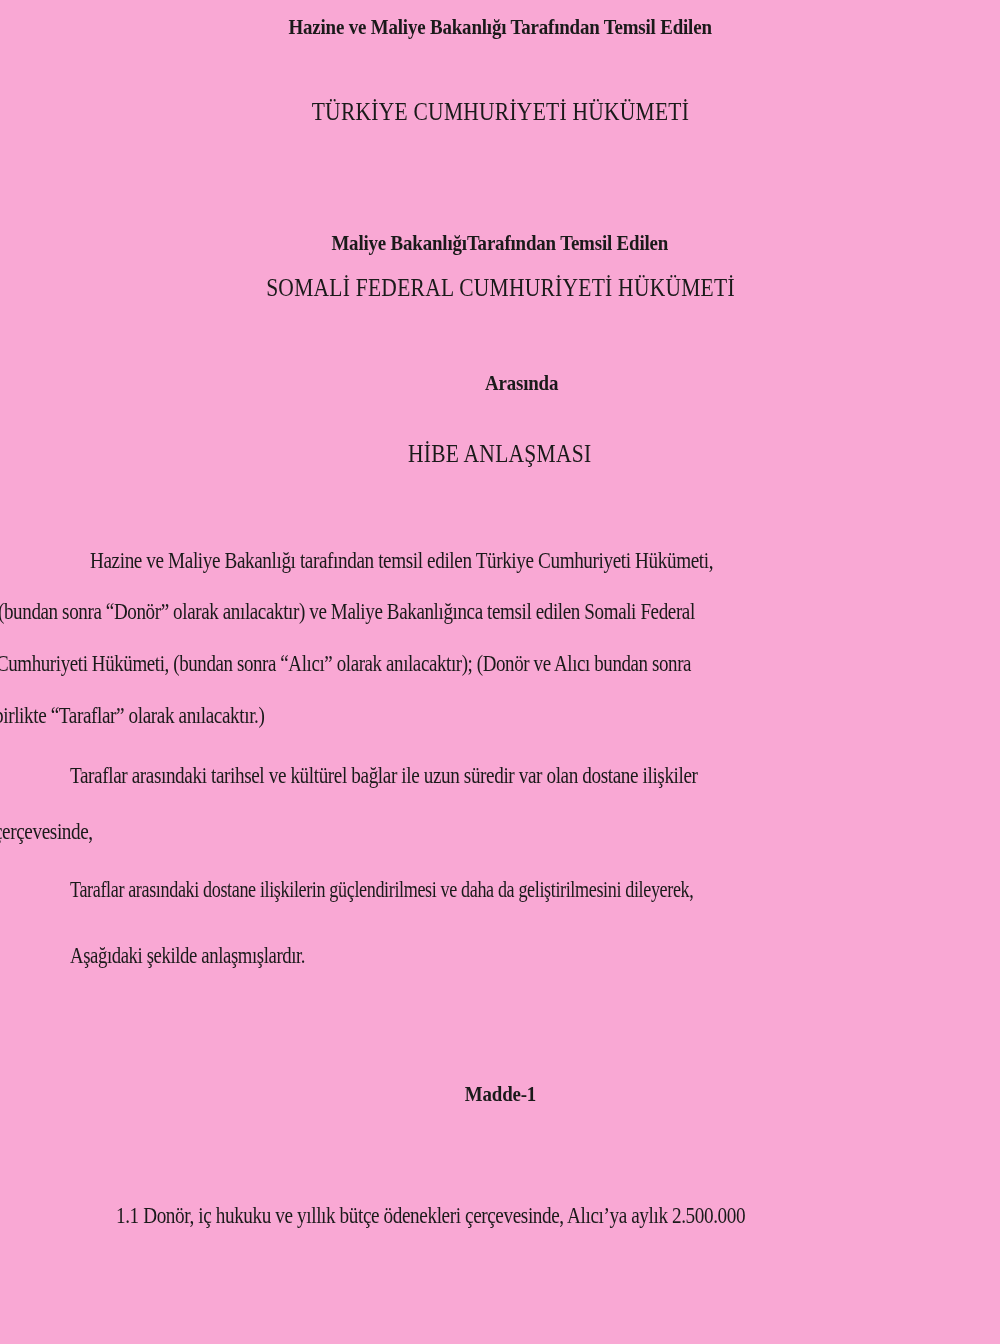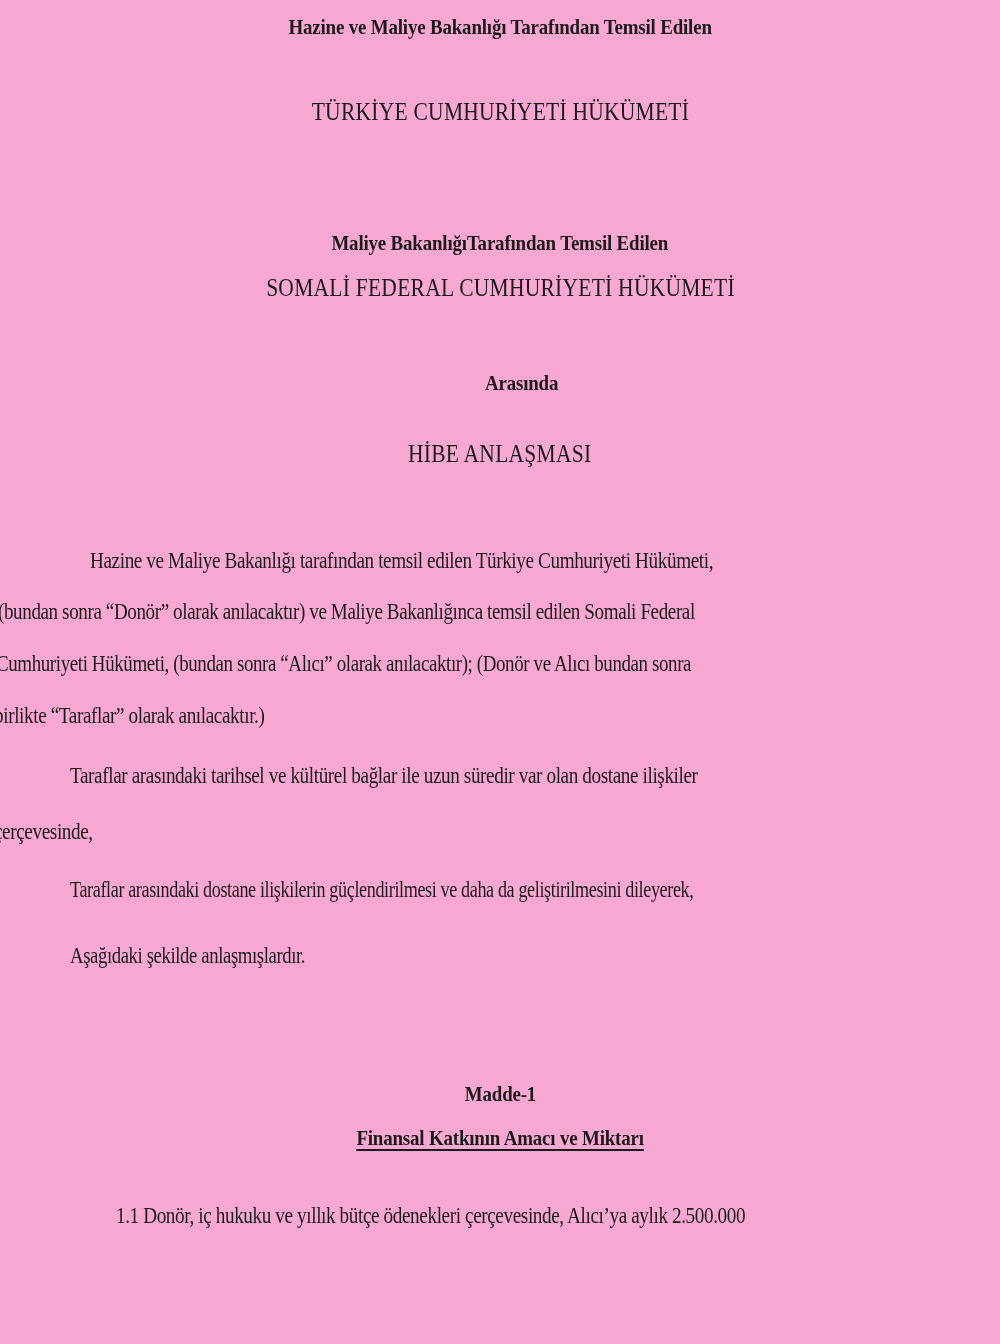--- a/index.html
+++ b/index.html
@@ -109,21 +109,18 @@
     <span class="condensed-left" style="transform:scaleX(0.755);">Taraflar arasındaki dostane ilişkilerin güçlendirilmesi ve daha da geliştirilmesini dileyerek,</span>
   </div>
 
   <div class="line body-text" style="left:70px; top:943px;">
     <span class="condensed-left" style="transform:scaleX(0.78);">Aşağıdaki şekilde anlaşmışlardır.</span>
   </div>
 
   <div class="line center heading" style="top:1083px;">
     <span class="condensed">Madde-1</span>
   </div>
-  <div class="line center heading" style="top:1127px;">
-    <span class="condensed underline">Finansal Katkının Amacı ve Miktarı</span>
-  </div>
 
   <div class="line body-text" style="left:72px; top:1203px;margin-left:44px;">
     <span class="condensed-left" style="transform:scaleX(0.80);">1.1 Donör, iç hukuku ve yıllık bütçe ödenekleri çerçevesinde, Alıcı’ya aylık 2.500.000</span>
   </div>
 
 </div>
 
 </body></html>

